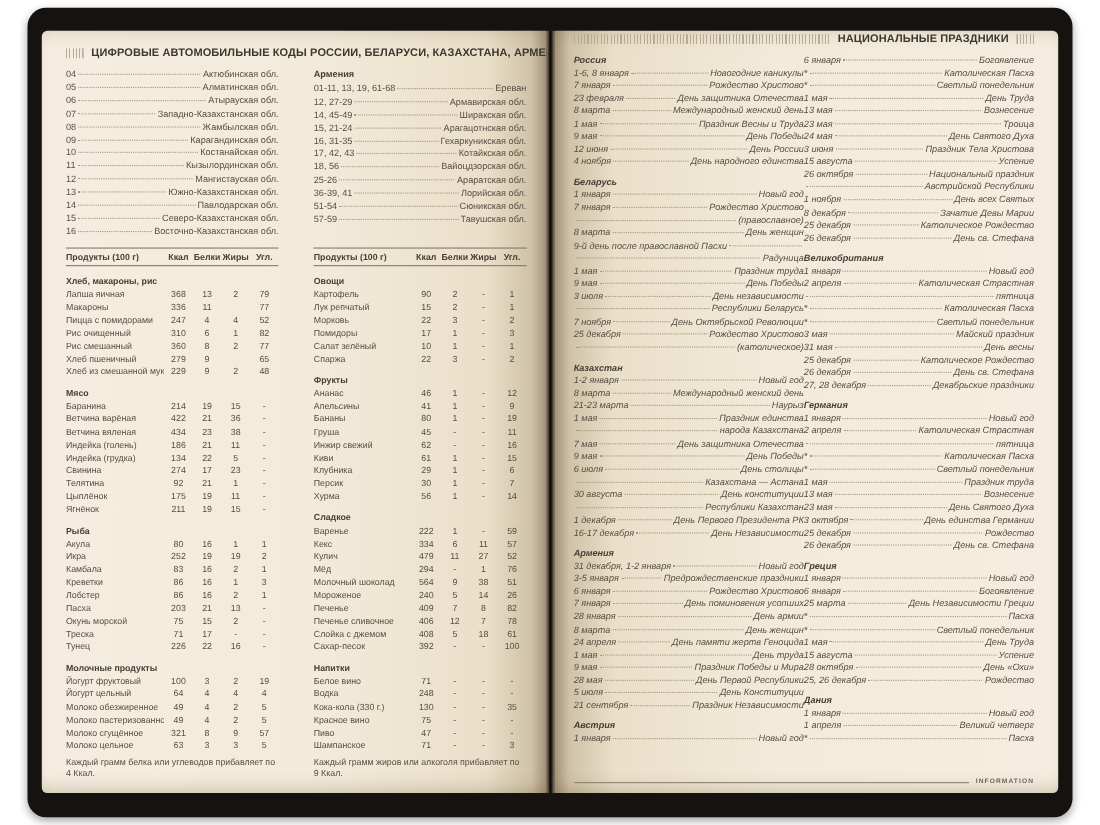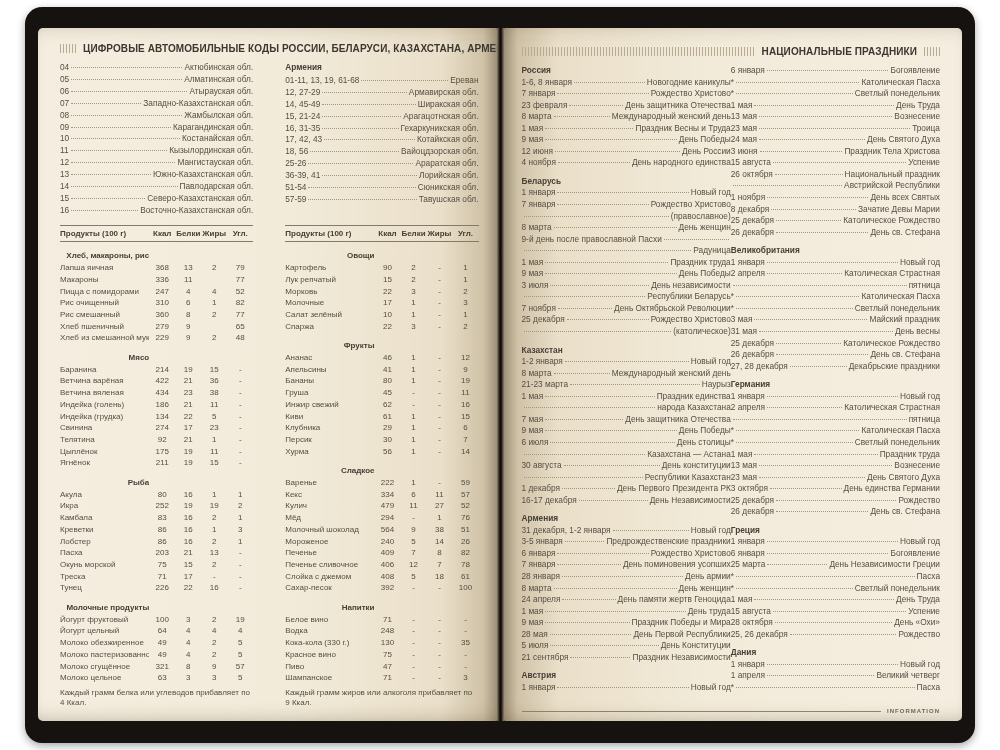--- a/index.html
+++ b/index.html
@@ -5,21 +5,21 @@
   html,body{margin:0;padding:0;background:#ffffff;width:1000px;height:750px;overflow:hidden;
     font-family:"Liberation Sans","DejaVu Sans",sans-serif;}
   .book{position:absolute;left:25px;top:7px;width:950px;height:736px;background:#15120f;
     border-radius:17px;box-shadow:0 3px 8px rgba(0,0,0,.35);}
   .pages{position:absolute;left:13px;top:21px;right:13px;bottom:22px;display:flex;}
   .page{flex:1;display:flex;flex-direction:column;overflow:hidden;color:#564e43;}
   .page-left{background:linear-gradient(90deg,#f5eee0 0%,#f2ebda 55%,#eadfc9 88%,#cfc2a7 97%,#a2937a 100%);
     border-radius:5px 1px 1px 5px;padding:13px 18px 7px 22px;
     box-shadow:inset 0 -12px 20px -14px rgba(80,60,30,.4), inset 0 14px 18px -16px rgba(80,60,30,.25);}
   .page-right{background:linear-gradient(270deg,#f5eee0 0%,#f2ebda 55%,#eadfc9 88%,#cfc2a7 97%,#a2937a 100%);
-    border-radius:1px 5px 5px 1px;padding:16px 22px 7px 18px;
+    border-radius:1px 5px 5px 1px;padding:0 22px 7px 18px;
     box-shadow:inset 0 -12px 20px -14px rgba(80,60,30,.4), inset 0 14px 18px -16px rgba(80,60,30,.25);}
   .spine{width:7px;background:linear-gradient(90deg,#8d English8270,#241e16 35%,#0d0a07 50%,#241e16 65%,#8d8270);}
   .spine{width:7px;background:linear-gradient(90deg,#8d8270,#241e16 35%,#0d0a07 50%,#241e16 65%,#8d8270);}
 
   
   .sec-title{display:flex;align-items:center;gap:7px;margin:2px 0 8px 0;}
   .hatch{height:9px;background:repeating-linear-gradient(90deg,#b7ab94 0 1px,rgba(0,0,0,0) 1px 3px);}
   .h-sm{width:16px;flex:0 0 16px;}
   .h-fill{flex:1;}
   .sec-title .t{font-weight:bold;font-size:10px;color:#3c372f;white-space:nowrap;letter-spacing:.1px;}
@@ -35,21 +35,21 @@
   .dotrow.sp{visibility:hidden;}
 
   .twocol{display:flex;gap:32px;}
   .twocol>div{flex:1;min-width:0;}
 
   
   .nhead{display:flex;border-top:1px solid #857a69;border-bottom:1px solid #857a69;
     padding:3px 0 3px 0;font-weight:bold;font-size:8px;color:#453f36;margin-bottom:3px;justify-content:center;}
   .nhead .nname{font-size:8px;}
   .nrow{display:flex;line-height:11.7px;font-size:8px;}
-  .nrow.hdr{font-weight:bold;color:#453f36;margin-top:8px;text-align:right;}
+  .nrow.hdr{font-weight:bold;color:#453f36;margin-top:8px;}
   .nname{flex:1;white-space:nowrap;overflow:hidden;}
   .nc{width:26px;flex:0 0 26px;text-align:center;white-space:nowrap;}
   .note{font-size:8px;margin-top:4px;line-height:10px;}
 
   
   .hol-col .dotrow{line-height:11.55px;}
 
   
   .pfoot{display:flex;align-items:center;gap:6px;margin-top:auto;padding-top:6px;}
   .pfoot .rule{flex:1;border-top:1px solid #8d8170;}
@@ -499,21 +499,21 @@
     <span class="nc">1</span>
   </div>
               <div class="nrow">
     <span class="nname">Морковь</span>
     <span class="nc">22</span>
     <span class="nc">3</span>
     <span class="nc">-</span>
     <span class="nc">2</span>
   </div>
               <div class="nrow">
-    <span class="nname">Молочные</span>
+    <span class="nname">Помидоры</span>
     <span class="nc">17</span>
     <span class="nc">1</span>
     <span class="nc">-</span>
     <span class="nc">3</span>
   </div>
               <div class="nrow">
     <span class="nname">Салат зелёный</span>
     <span class="nc">10</span>
     <span class="nc">1</span>
     <span class="nc">-</span>
@@ -735,21 +735,21 @@
 
     <div class="spine"></div>
 
     <div class="page page-right">
       <div class="sec-title">
         <span class="hatch h-fill"></span>
         <span class="t">НАЦИОНАЛЬНЫЕ ПРАЗДНИКИ</span>
         <span class="hatch h-sm"></span>
       </div>
 
-      <div class="twocol" style="gap:0;">
+      <div class="twocol" style="gap:0;font-style:italic;">
         <div class="hol-col">
             <div class="dotrow hdr">
     <span class="dl">Россия</span>
     <span class="dots"></span>
     <span class="dr"></span>
   </div>
             <div class="dotrow">
     <span class="dl">1-6, 8 января</span>
     <span class="dots"></span>
     <span class="dr">Новогодние каникулы</span>

